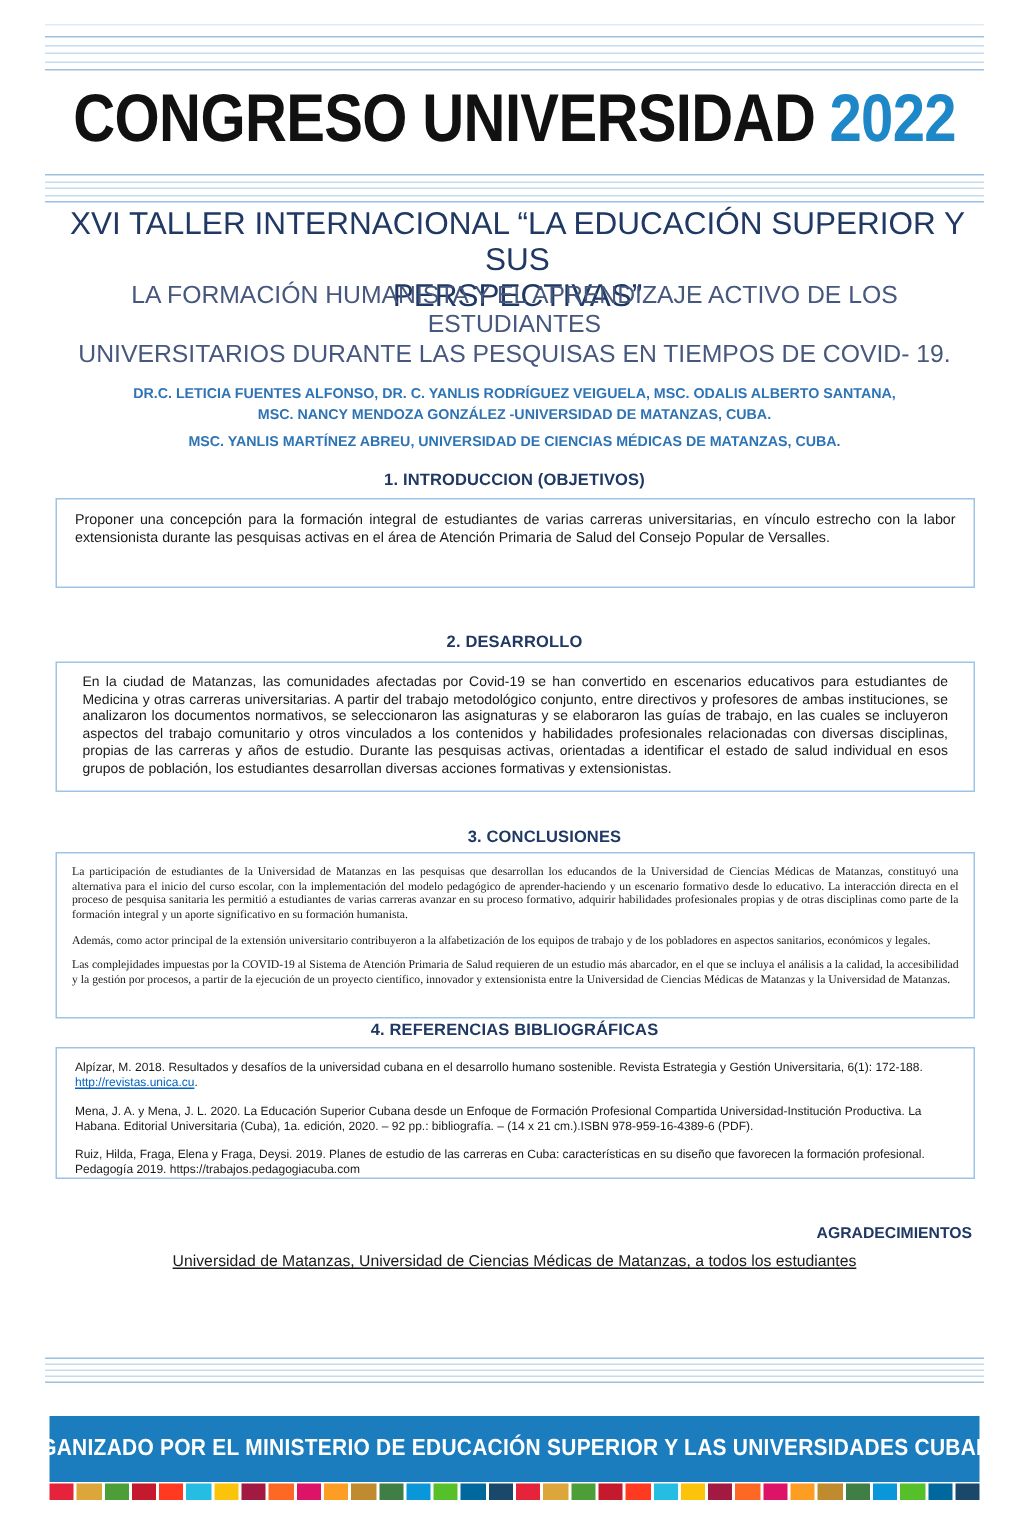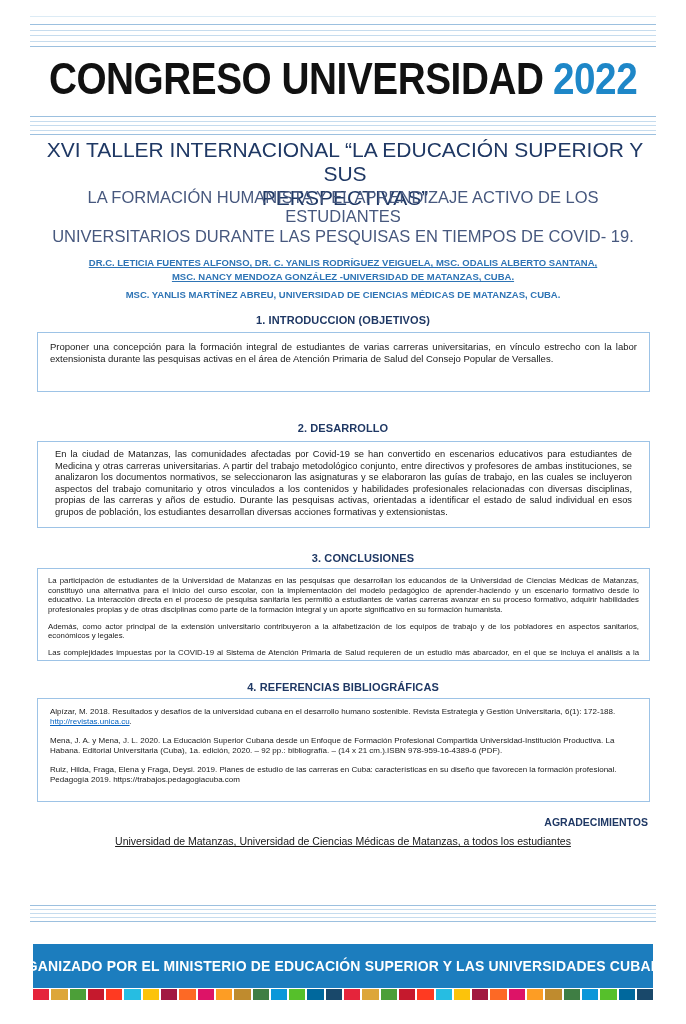--- a/index.html
+++ b/index.html
@@ -42,21 +42,21 @@
   }
   .event-subtitle {
     position: absolute; top: 188px; left: 40px; right: 40px;
     text-align: center; color: #47587e;
     font-size: 16.5px; line-height: 1.17; white-space: pre-line;
   }
 
   .authors-1 {
     position: absolute; top: 256px; left: 60px; right: 60px;
     text-align: center; color: #2e74b5; font-weight: bold;
-    font-size: 9.5px; line-height: 1.5; white-space: pre-line; text-decoration: underline;
+    font-size: 9.5px; line-height: 1.5; white-space: pre-line;
   }
   .authors-2 {
     position: absolute; top: 288px; left: 60px; right: 60px;
     text-align: center; color: #2e74b5; font-weight: bold;
     font-size: 9.5px; line-height: 1.4;
   }
 
   .section-heading {
     position: absolute; left: 0; right: 0;
     text-align: center; color: #1f3864; font-weight: bold;
@@ -67,23 +67,23 @@
   .h-conc { top: 552px; margin-left: 40px; }
   .h-ref  { top: 681px; }
 
   .content-box {
     position: absolute; left: 37px; right: 36px;
     border: 1px solid #9dc3e6; background: #ffffff;
     box-sizing: border-box; overflow: hidden;
   }
   .box-intro { top: 332px; height: 60px; padding: 8px 12px; font-size: 9.5px; line-height: 1.3; text-align: justify; }
   .box-des   { top: 441px; height: 87px; padding: 7px 17px; font-size: 9.3px; line-height: 1.24; text-align: justify; }
-  .box-conc  { top: 568px; height: 93px; padding: 7px 10px; font-size: 7.8px; line-height: 1.24; text-align: justify; }
+  .box-conc  { top: 568px; height: 111px; padding: 7px 10px; font-size: 7.8px; line-height: 1.24; text-align: justify; font-family: Liberation Serif, serif; }
   .box-conc p { margin: 0 0 7px 0; }
-  .box-ref   { top: 698px; height: 104px; padding: 8px 12px; font-size: 8px; line-height: 1.3; text-align: left; }
+  .box-ref   { top: 698px; height: 88px; padding: 8px 12px; font-size: 8px; line-height: 1.3; text-align: left; }
   .box-ref p { margin: 0 0 8px 0; }
   .ref-link { color: #0563c1; text-decoration: underline; cursor: pointer; }
 
   .ack-heading {
     position: absolute; top: 816px; right: 38px; left: 200px;
     text-align: right; color: #1f3864; font-weight: bold; font-size: 10.5px;
   }
   .ack-body {
     position: absolute; top: 835px; left: 40px; right: 40px;
     text-align: center; color: #1a1a1a; font-size: 10.5px; text-decoration: underline;

